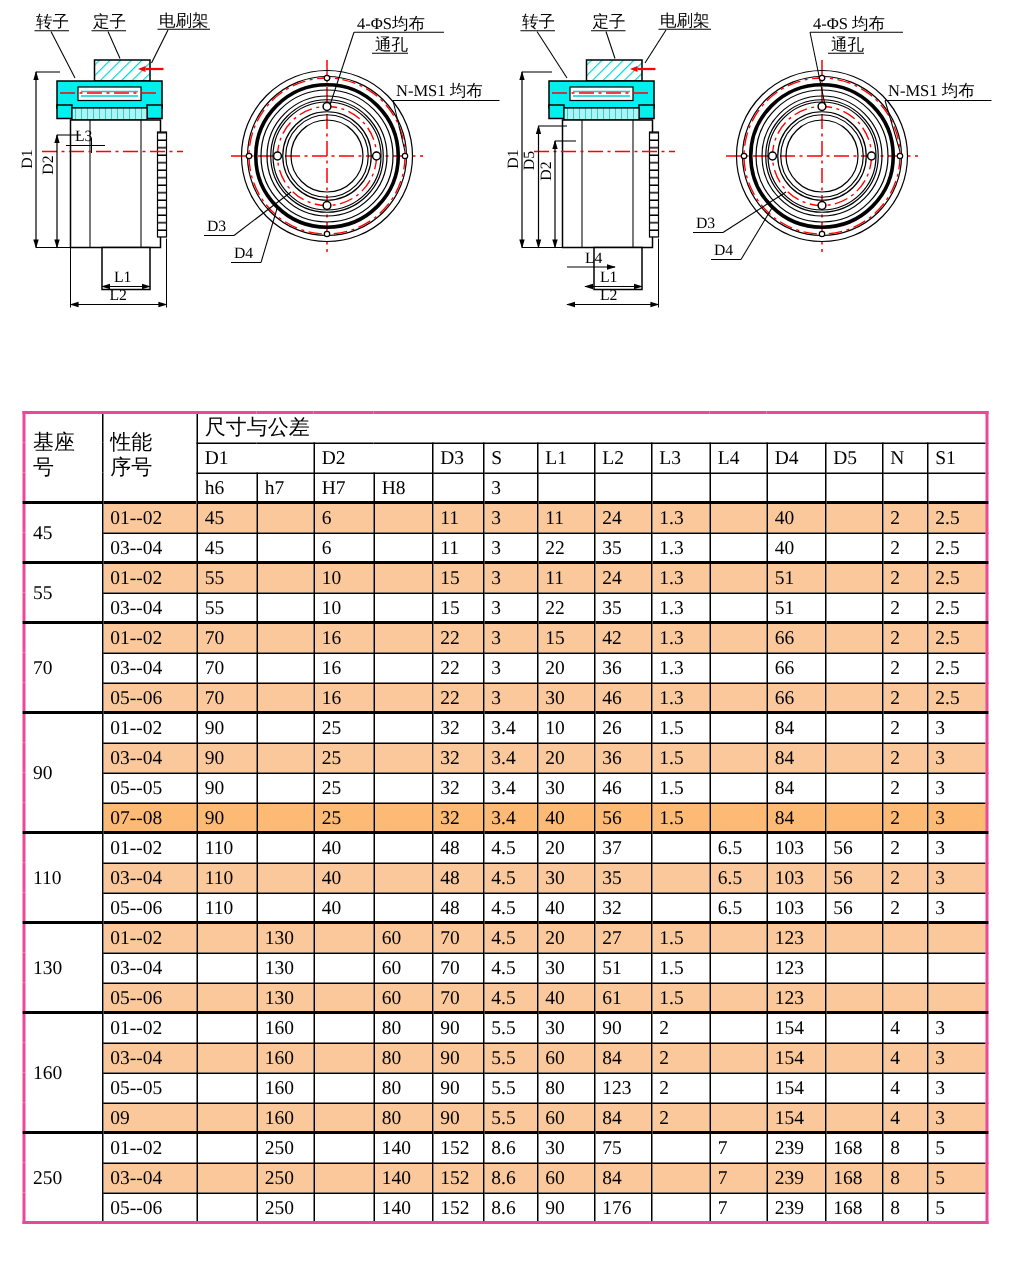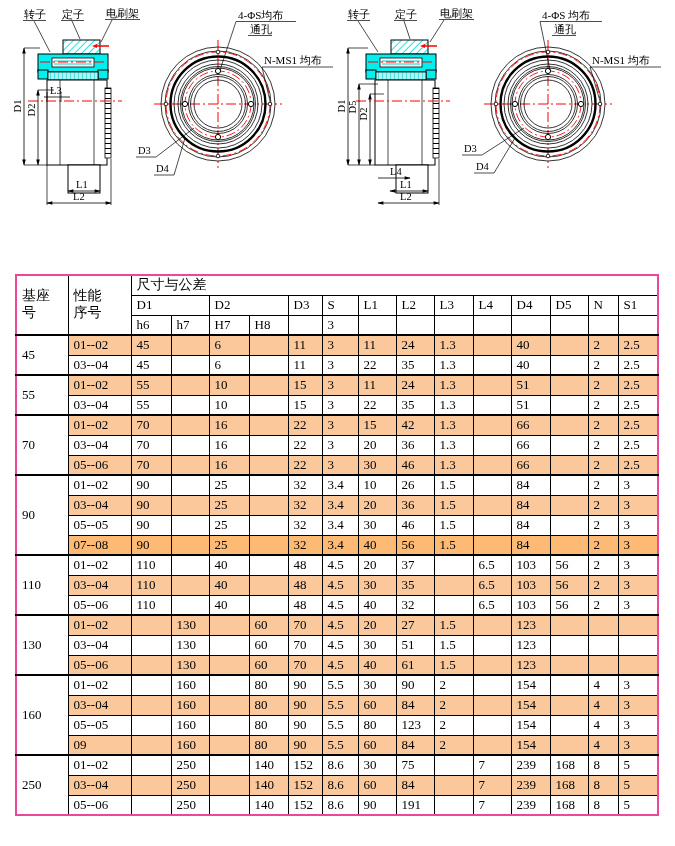--- a/index.html
+++ b/index.html
@@ -730,21 +730,21 @@
       </tr>
       <tr>
         <td>05--06</td>
         <td></td>
         <td>250</td>
         <td></td>
         <td>140</td>
         <td>152</td>
         <td>8.6</td>
         <td>90</td>
-        <td>191</td>
+        <td>176</td>
         <td></td>
         <td>7</td>
         <td>239</td>
         <td>168</td>
         <td>8</td>
         <td>5</td>
       </tr>
     </tbody>
 </table>
 

